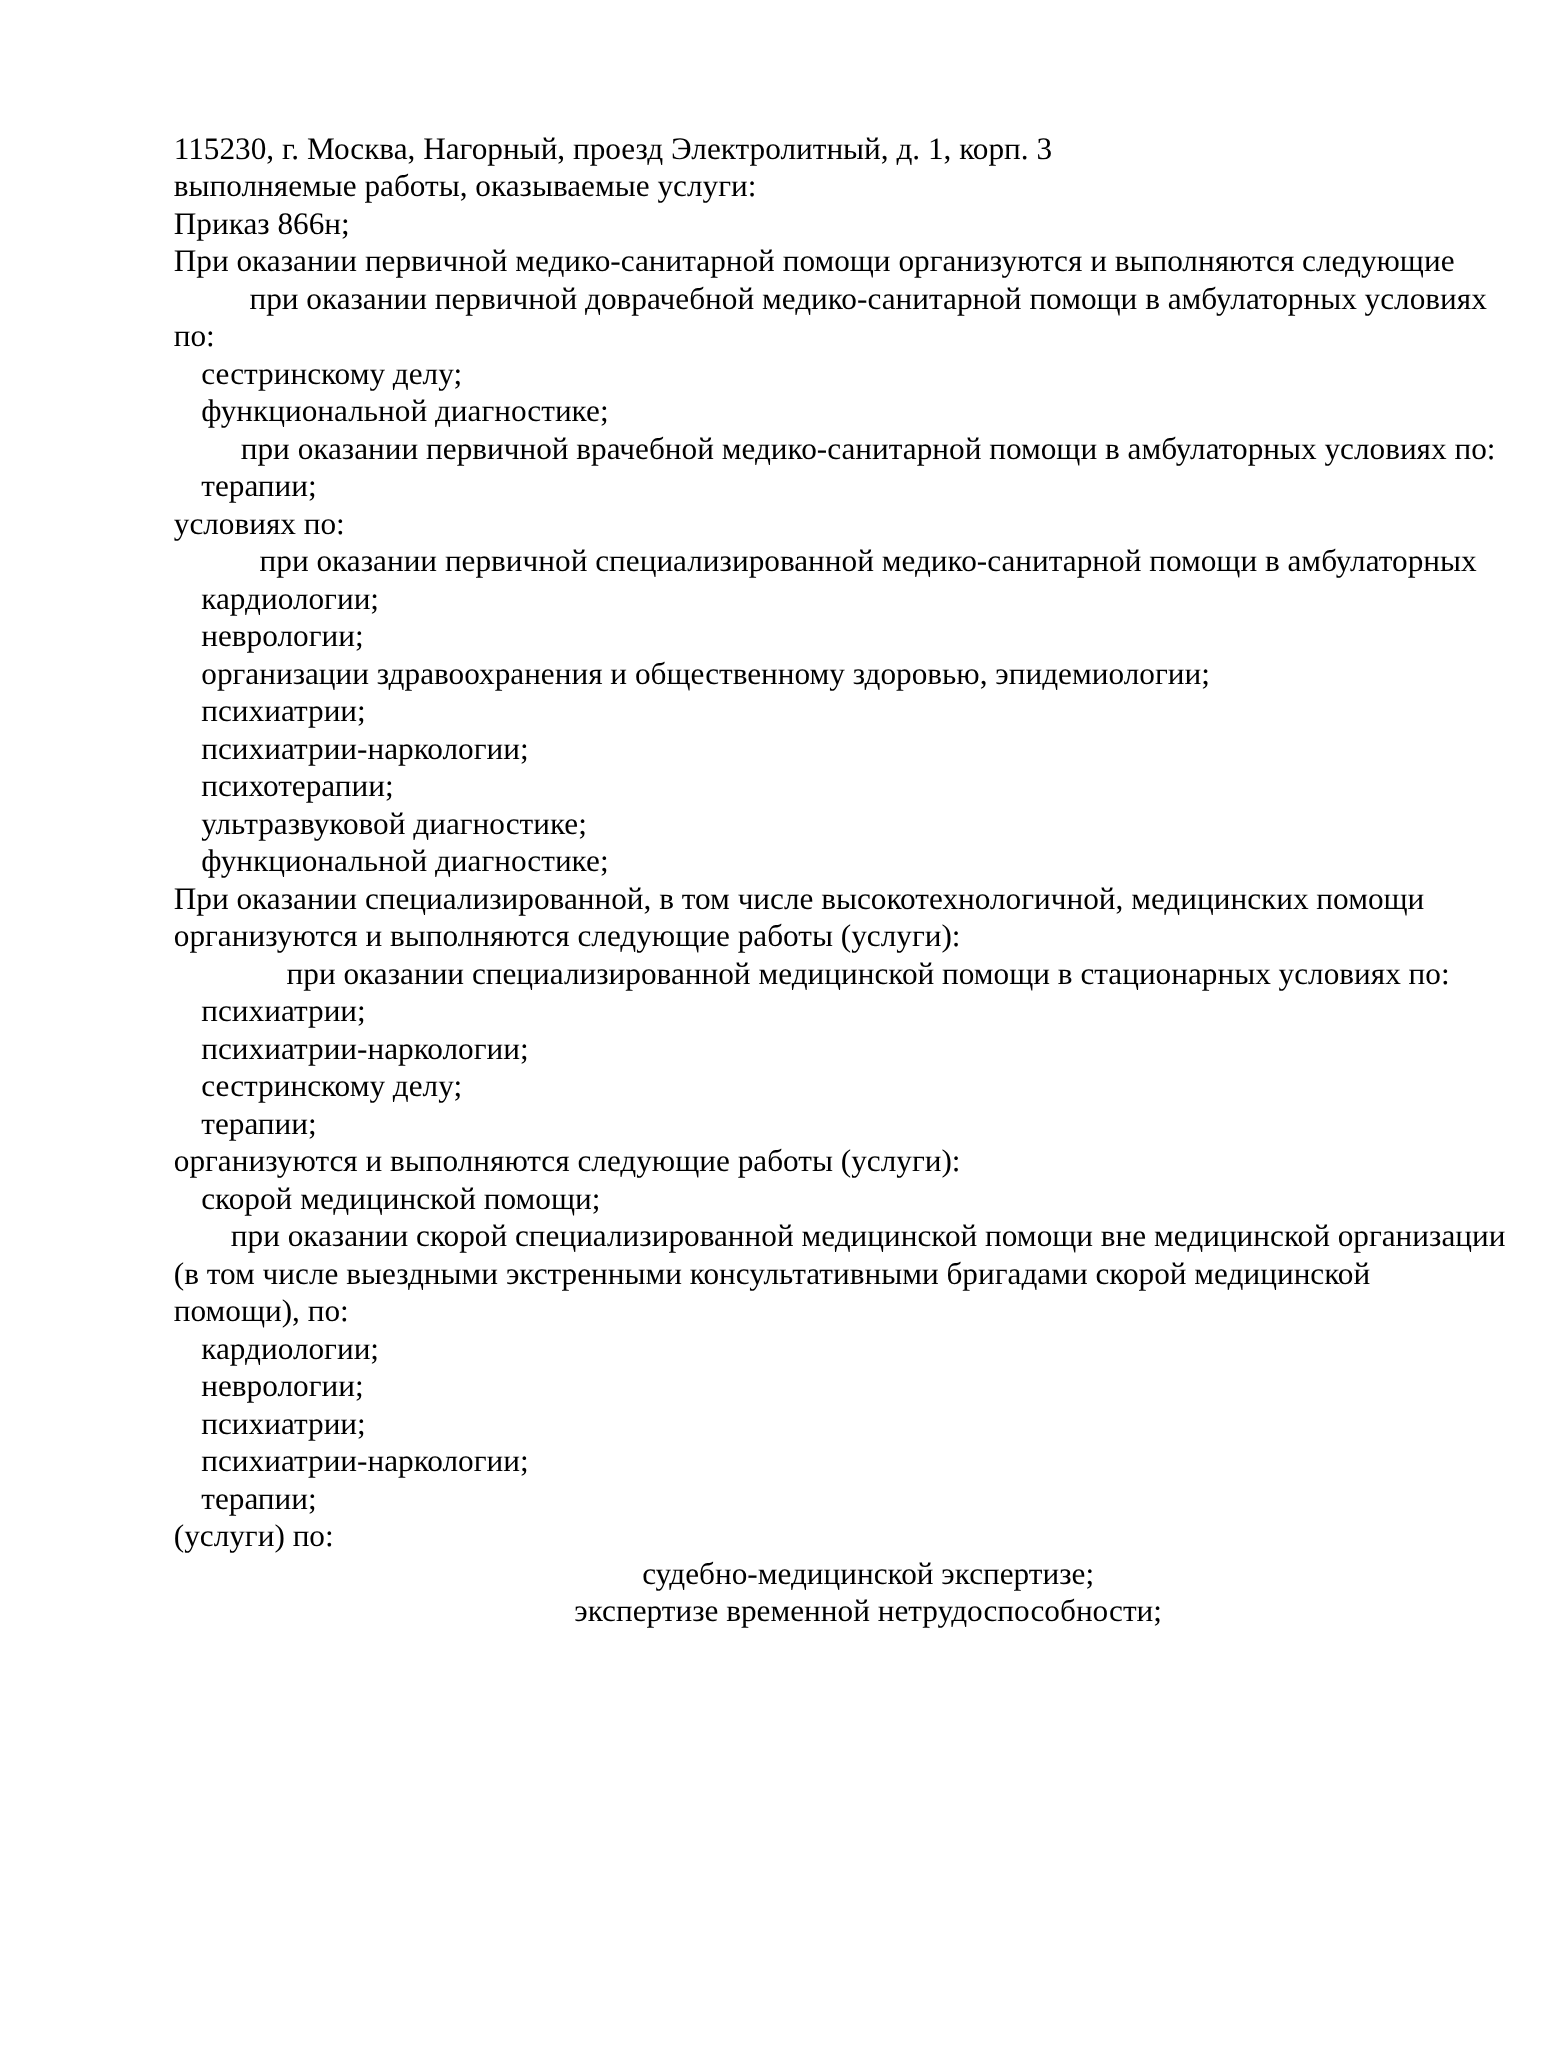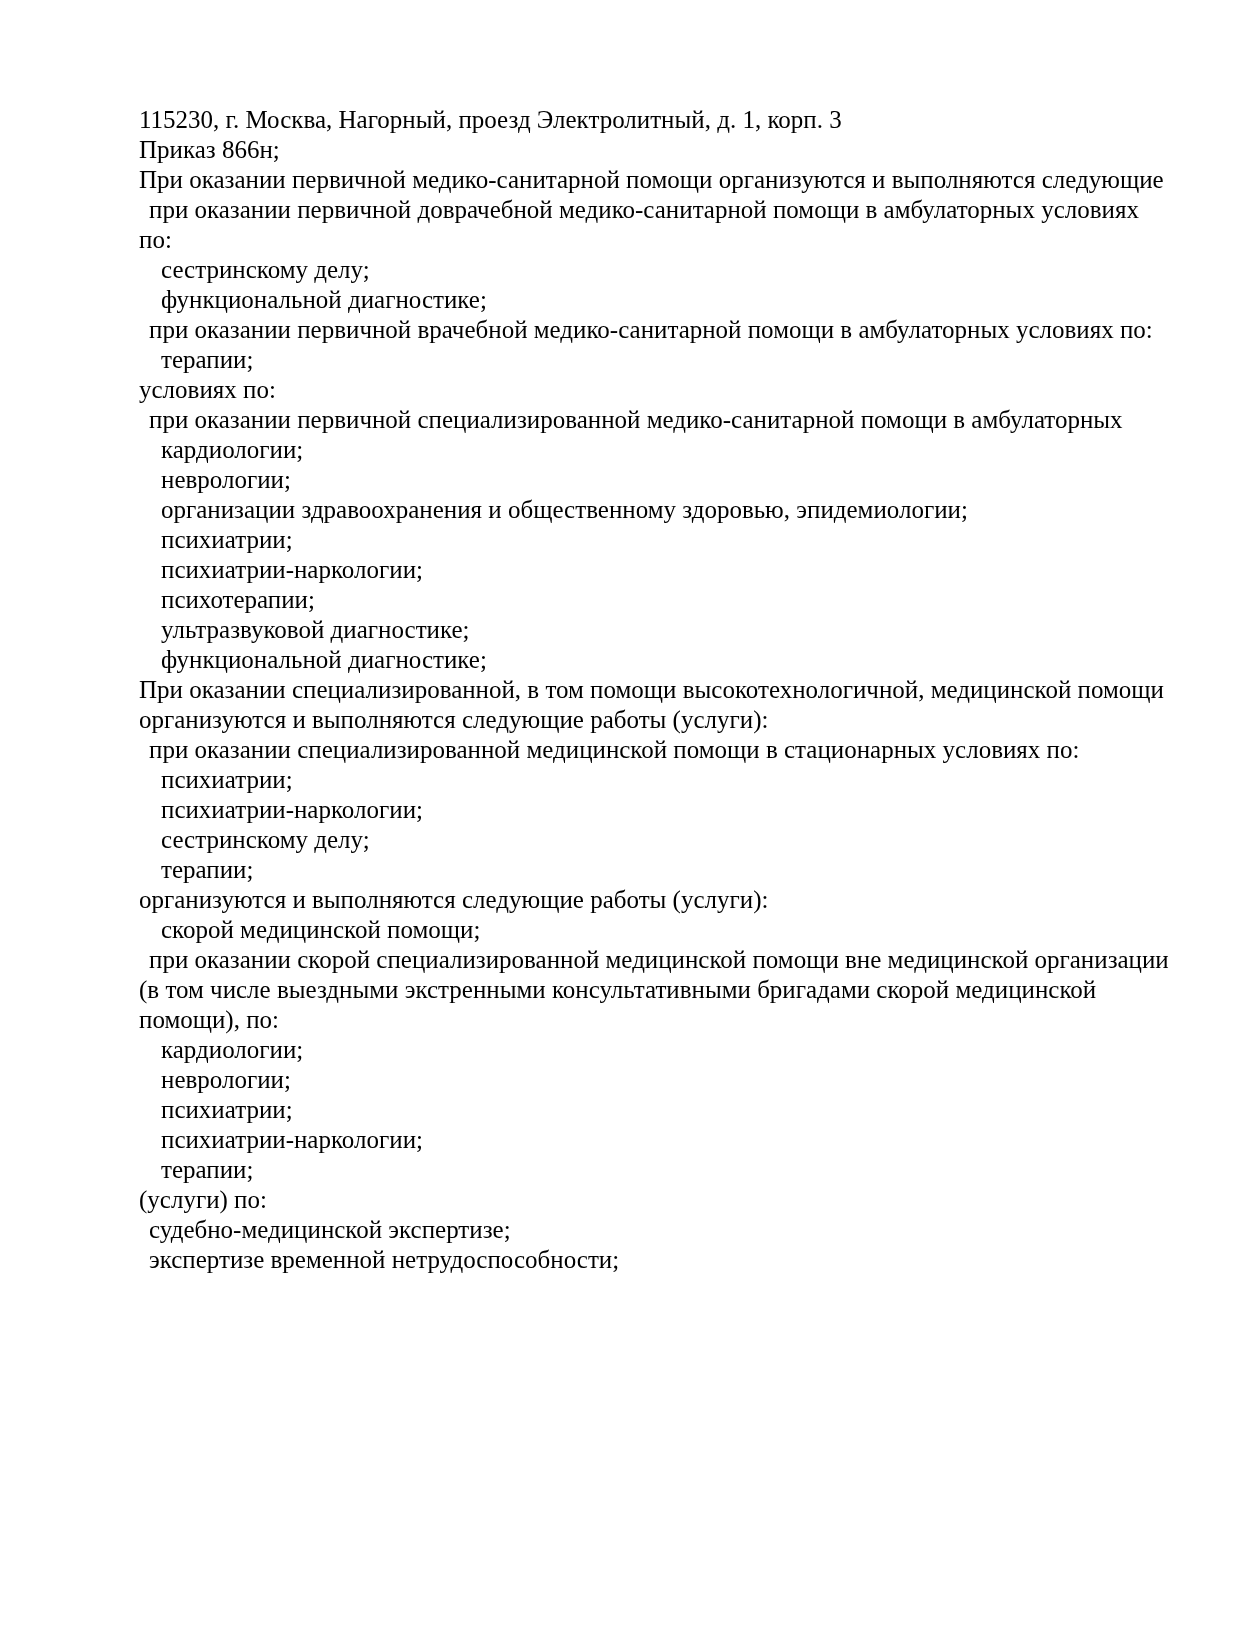--- a/index.html
+++ b/index.html
@@ -29,48 +29,49 @@
     font-family: Liberation Serif, serif;
     font-size: 25px;
     line-height: 30px;
     color: #000000;
     font-weight: 400;
   }
   .line {
     white-space: pre;
   }
   .line[data-level="0"] { padding-left: 0; }
-  .line[data-level="1"] { padding-left: 10px; }
+  .line[data-level="1"] { padding-left: 10px; text-align: center; }
   .line[data-level="2"] { padding-left: 22px; }
 </style>
 </head>
 <body>
 
 <div class="page">
   <div class="doc-text">
       <div class="line" data-level="0">115230, г. Москва, Нагорный, проезд Электролитный, д. 1, корп. 3</div>
+      <div class="line" data-level="0">выполняемые работы, оказываемые услуги:</div>
       <div class="line" data-level="0">Приказ 866н;</div>
       <div class="line" data-level="0">При оказании первичной медико-санитарной помощи организуются и выполняются следующие</div>
       <div class="line" data-level="1">при оказании первичной доврачебной медико-санитарной помощи в амбулаторных условиях</div>
       <div class="line" data-level="0">по:</div>
       <div class="line" data-level="2">сестринскому делу;</div>
       <div class="line" data-level="2">функциональной диагностике;</div>
       <div class="line" data-level="1">при оказании первичной врачебной медико-санитарной помощи в амбулаторных условиях по:</div>
       <div class="line" data-level="2">терапии;</div>
       <div class="line" data-level="0">условиях по:</div>
       <div class="line" data-level="1">при оказании первичной специализированной медико-санитарной помощи в амбулаторных</div>
       <div class="line" data-level="2">кардиологии;</div>
       <div class="line" data-level="2">неврологии;</div>
       <div class="line" data-level="2">организации здравоохранения и общественному здоровью, эпидемиологии;</div>
       <div class="line" data-level="2">психиатрии;</div>
       <div class="line" data-level="2">психиатрии-наркологии;</div>
       <div class="line" data-level="2">психотерапии;</div>
       <div class="line" data-level="2">ультразвуковой диагностике;</div>
       <div class="line" data-level="2">функциональной диагностике;</div>
-      <div class="line" data-level="0">При оказании специализированной, в том помощи высокотехнологичной, медицинской помощи</div>
+      <div class="line" data-level="0">При оказании специализированной, в том числе высокотехнологичной, медицинских помощи</div>
       <div class="line" data-level="0">организуются и выполняются следующие работы (услуги):</div>
       <div class="line" data-level="1">при оказании специализированной медицинской помощи в стационарных условиях по:</div>
       <div class="line" data-level="2">психиатрии;</div>
       <div class="line" data-level="2">психиатрии-наркологии;</div>
       <div class="line" data-level="2">сестринскому делу;</div>
       <div class="line" data-level="2">терапии;</div>
       <div class="line" data-level="0">организуются и выполняются следующие работы (услуги):</div>
       <div class="line" data-level="2">скорой медицинской помощи;</div>
       <div class="line" data-level="1">при оказании скорой специализированной медицинской помощи вне медицинской организации</div>
       <div class="line" data-level="0">(в том числе выездными экстренными консультативными бригадами скорой медицинской</div>

